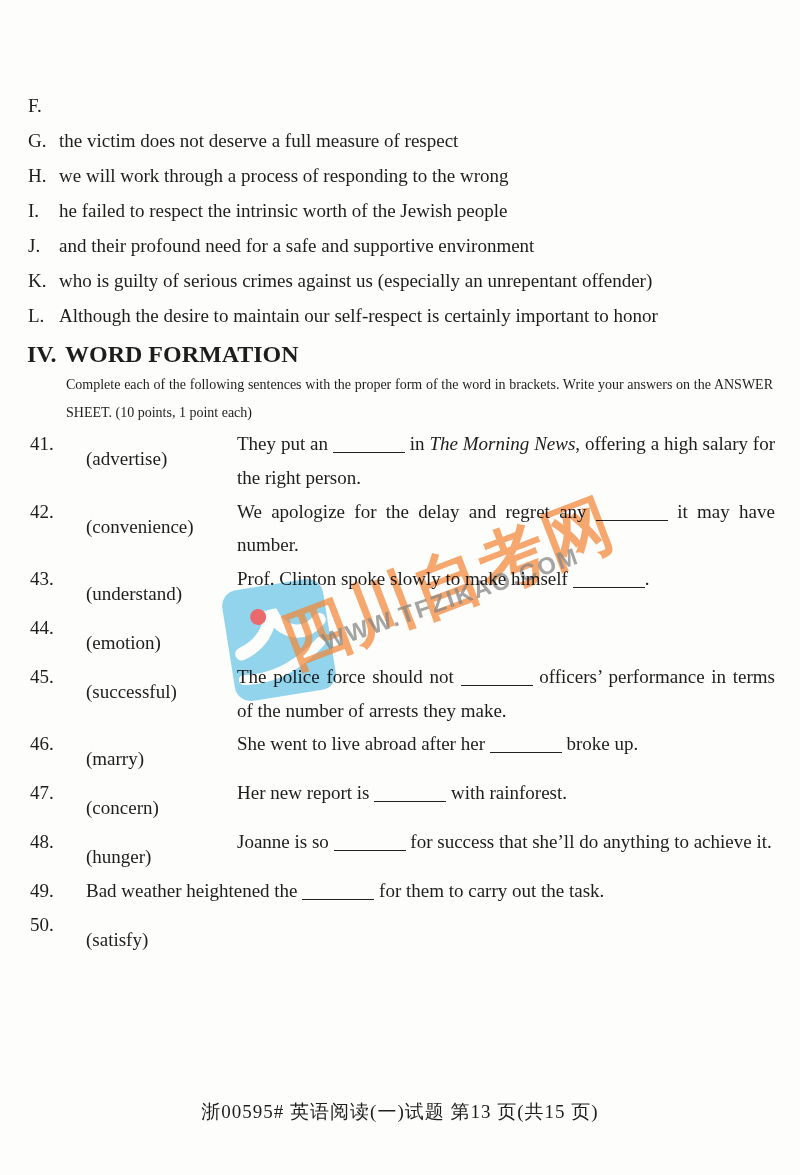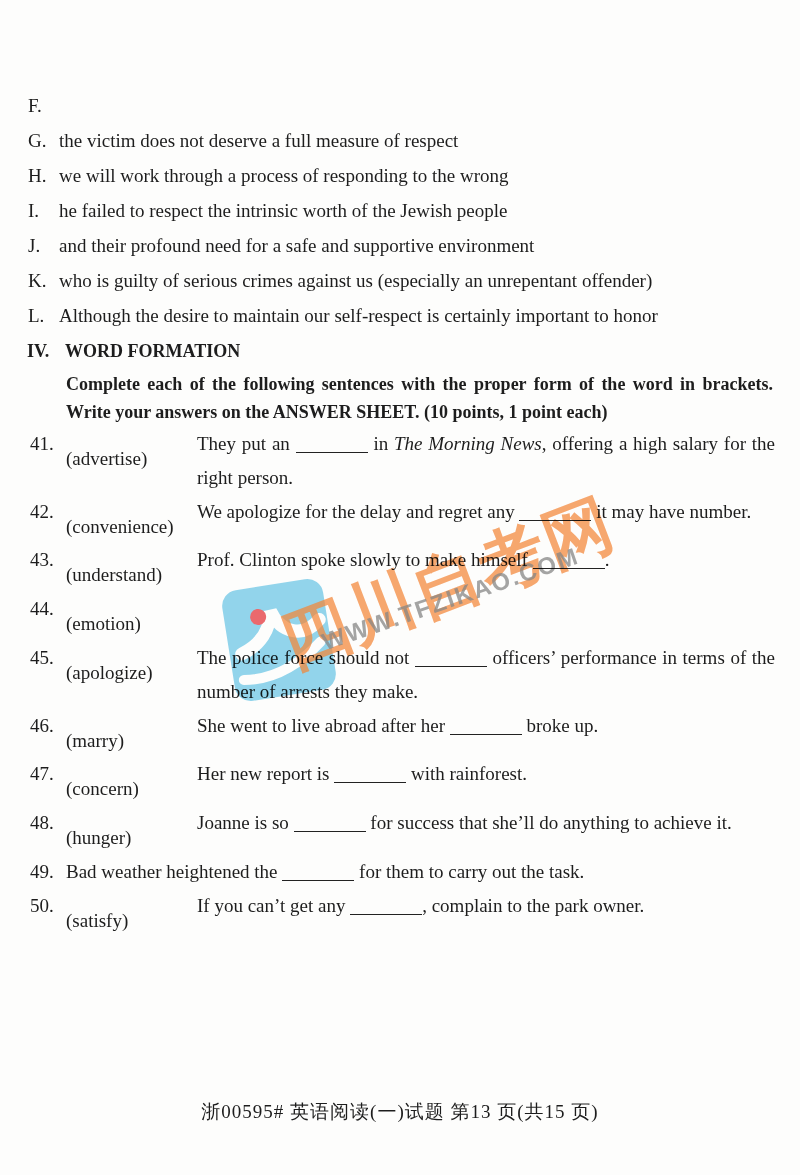--- a/index.html
+++ b/index.html
@@ -13,34 +13,34 @@
   }
 
   
   .letters { position:absolute; top:88px; left:28px; right:24px; font-size:19px; }
   .letter-row { display:flex; line-height:35px; }
   .letter-row .letter { flex:none; width:31px; }
 
   
   .section-head {
     position:absolute; top:341px; left:27px; right:24px;
-    display:flex; font-weight:bold; font-size:18px;
+    display:flex; font-weight:bold; font-size:24px;
   }
   .section-head .sec-num { flex:none; width:38px; }
 
   
   .instructions {
     position:absolute; top:371px; left:66px; width:707px;
-    font-weight:bold; font-size:18px; line-height:27.5px;
+    font-weight:normal; font-size:14px; line-height:27.5px;
     text-align:justify;
   }
 
   
   .questions { position:absolute; top:427px; left:30px; width:745px; font-size:19px; }
-  .q-row { display:flex; }
+  .q-row { display:flex;gap:20px; }
   .q-row > span { line-height:33.8px; }
   .q-num  { flex:none; width:36px; }
   .q-word { flex:none; width:131px;margin-top:15px; }
   .q-text { flex:1; text-align:justify; line-height:33.8px;font-family:Liberation Serif, serif; }
   .q-text em { font-style:italic; }
   .blank {
     display:inline-block; width:72px; height:0.8em;
     border-bottom:1.8px solid #222;
     transform:translateY(3px);
   }
@@ -130,21 +130,21 @@
         <span class="q-num">43.</span>
         <span class="q-word">(understand)</span>
         <span class="q-text"><span>Prof. Clinton spoke slowly to make himself </span><span class="blank"></span><span>.</span></span>
       </div>
       <div class="q-row">
         <span class="q-num">44.</span>
         <span class="q-word">(emotion)</span>
       </div>
       <div class="q-row">
         <span class="q-num">45.</span>
-        <span class="q-word">(apologize)</span>
+        <span class="q-word">(successful)</span>
         <span class="q-text"><span>The police force should not </span><span class="blank"></span><span> officers’ performance in terms of the number of arrests they make.</span></span>
       </div>
       <div class="q-row">
         <span class="q-num">46.</span>
         <span class="q-word">(marry)</span>
         <span class="q-text"><span>She went to live abroad after her </span><span class="blank"></span><span> broke up.</span></span>
       </div>
       <div class="q-row">
         <span class="q-num">47.</span>
         <span class="q-word">(concern)</span>
@@ -155,21 +155,20 @@
         <span class="q-word">(hunger)</span>
         <span class="q-text"><span>Joanne is so </span><span class="blank"></span><span> for success that she’ll do anything to achieve it.</span></span>
       </div>
       <div class="q-row">
         <span class="q-num">49.</span>
         <span class="q-text"><span>Bad weather heightened the </span><span class="blank"></span><span> for them to carry out the task.</span></span>
       </div>
       <div class="q-row">
         <span class="q-num">50.</span>
         <span class="q-word">(satisfy)</span>
-        <span class="q-text"><span>If you can’t get any </span><span class="blank"></span><span>, complain to the park owner.</span></span>
       </div>
     </div>
 
   <div class="watermark">
     <div class="wm-logo">
       <svg width="102" height="112" viewBox="0 0 102 112">
         <path d="M12 64 C32 58 44 44 47 26 C54 50 76 58 94 42" fill="none" stroke="#ffffff" stroke-width="13" stroke-linecap="round"></path>
         <path d="M10 90 C36 94 64 86 92 64" fill="none" stroke="#ffffff" stroke-width="10" stroke-linecap="round"></path>
         <circle cx="34" cy="30" r="8" fill="#ec6a6e"></circle>
       </svg>

